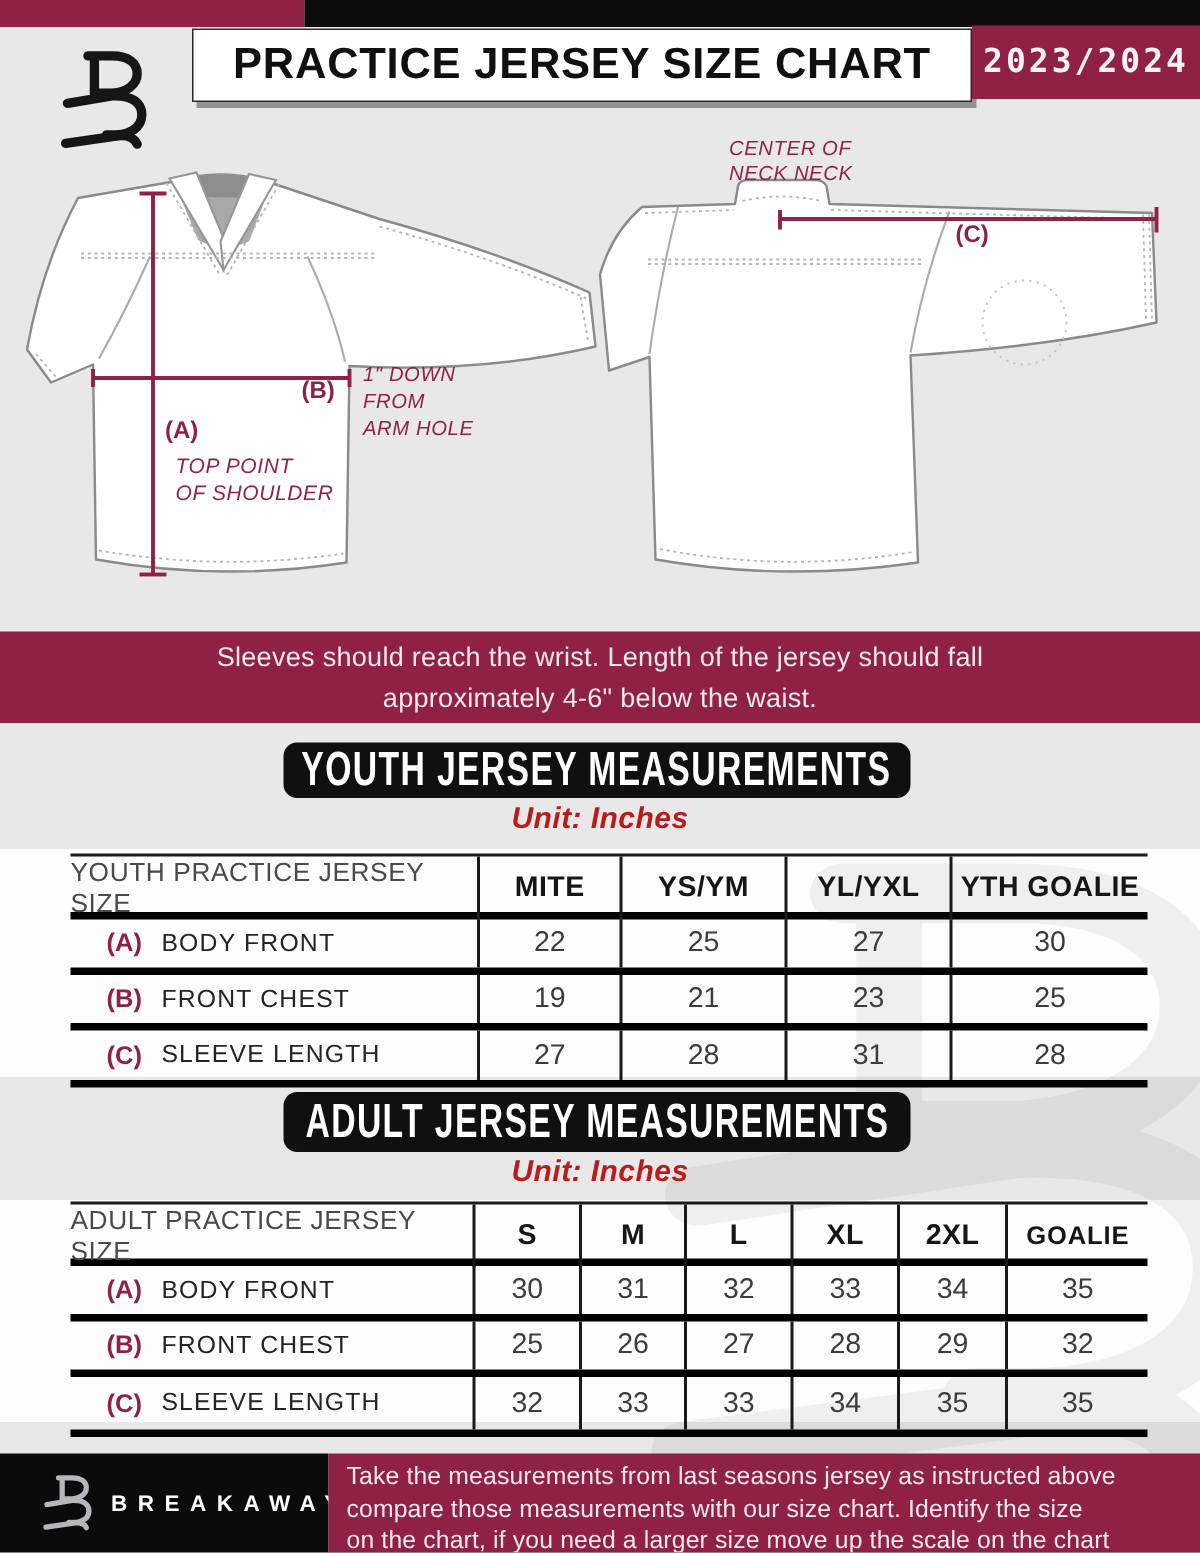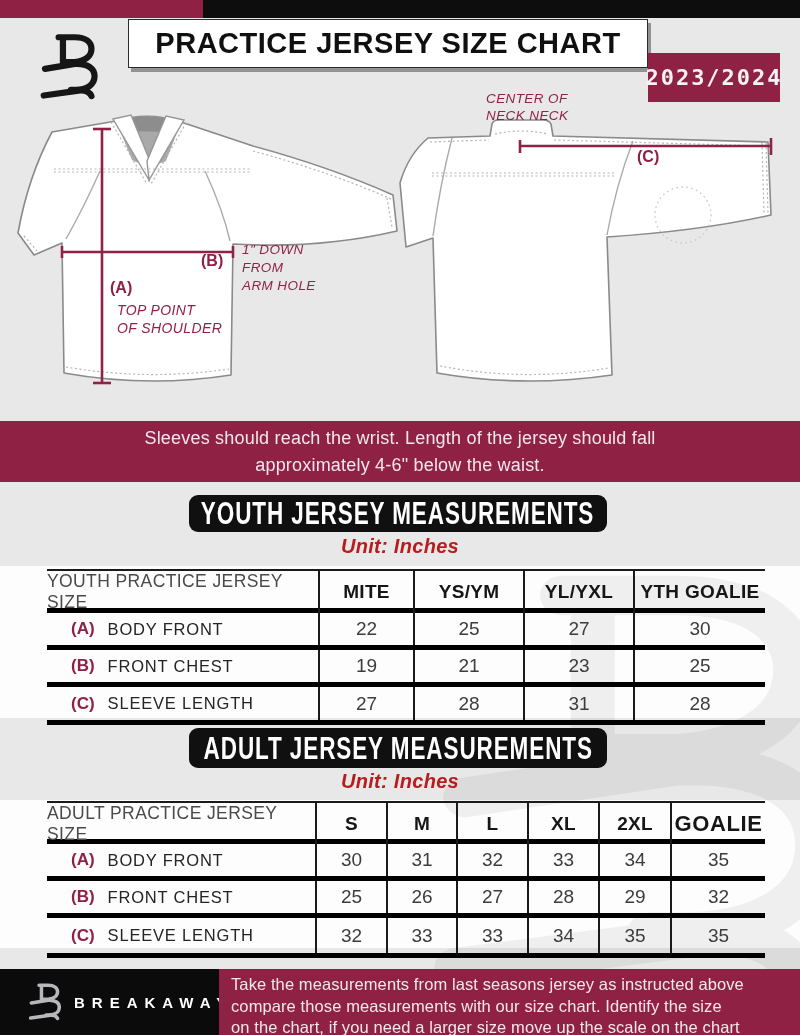--- a/index.html
+++ b/index.html
@@ -9,22 +9,22 @@
 
   
   .strip-maroon{left:0;top:0;width:203px;height:18px;background:var(--maroon);}
   .strip-black{left:203px;top:0;width:597px;height:18px;background:#0d0d0d;}
 
   
   .title-box{left:128px;top:19px;width:520px;height:49px;background:#fff;
              border:1.5px solid #2b2b2b;box-shadow:3px 4px 0 rgba(60,60,60,.5);
              display:flex;align-items:center;justify-content:center;box-sizing:border-box;z-index:5;}
   .title-box span{font-size:29px;font-weight:800;letter-spacing:.5px;color:#101010;white-space:nowrap;}
-  .year-box{left:648px;top:17px;width:132px;height:49px;background:var(--maroon);
-            display:flex;align-items:center;justify-content:center;z-index:5;margin-top:36px;}
+  .year-box{left:648px;top:17px;width:152px;height:49px;background:var(--maroon);
+            display:flex;align-items:center;justify-content:center;z-index:5;}
   .year-box span{font-family:"DejaVu Sans Mono",monospace;font-size:22px;font-weight:700;
                  letter-spacing:2px;color:#f7f2f4;}
 
   
   .hero-svg{left:0;top:85px;z-index:2;}
   .ann{position:absolute;color:#8f2246;font-style:italic;font-weight:500;z-index:3;
        font-size:13.5px;line-height:18px;letter-spacing:.4px;white-space:nowrap;}
   .ann-key{position:absolute;color:#8e2144;font-weight:800;font-size:16px;z-index:3;font-style:normal;}
 
   
@@ -238,21 +238,21 @@
   <div class="abs unit" style="top:770px;">Unit: Inches</div>
 
   <div class="abs size-table at" style="top:801px;">
     <div class="trow" style="height:36px;">
       <div class="cell th-label">ADULT PRACTICE JERSEY SIZE</div>
       <div class="cell th">S</div>
       <div class="cell th">M</div>
       <div class="cell th">L</div>
       <div class="cell th">XL</div>
       <div class="cell th">2XL</div>
-      <div class="cell th" style="font-size:22px;letter-spacing:.6px;">GOALIE</div>
+      <div class="cell th" style="font-size:17px;letter-spacing:.6px;">GOALIE</div>
     </div>
     <div class="trow" style="height:32px;">
       <div class="cell rowlabel">
         <span class="rl-key">(A)</span>
           <span class="rl-text">BODY FRONT</span>
       </div>
       <div class="cell num">30</div>
       <div class="cell num">31</div>
       <div class="cell num">32</div>
       <div class="cell num">33</div>

